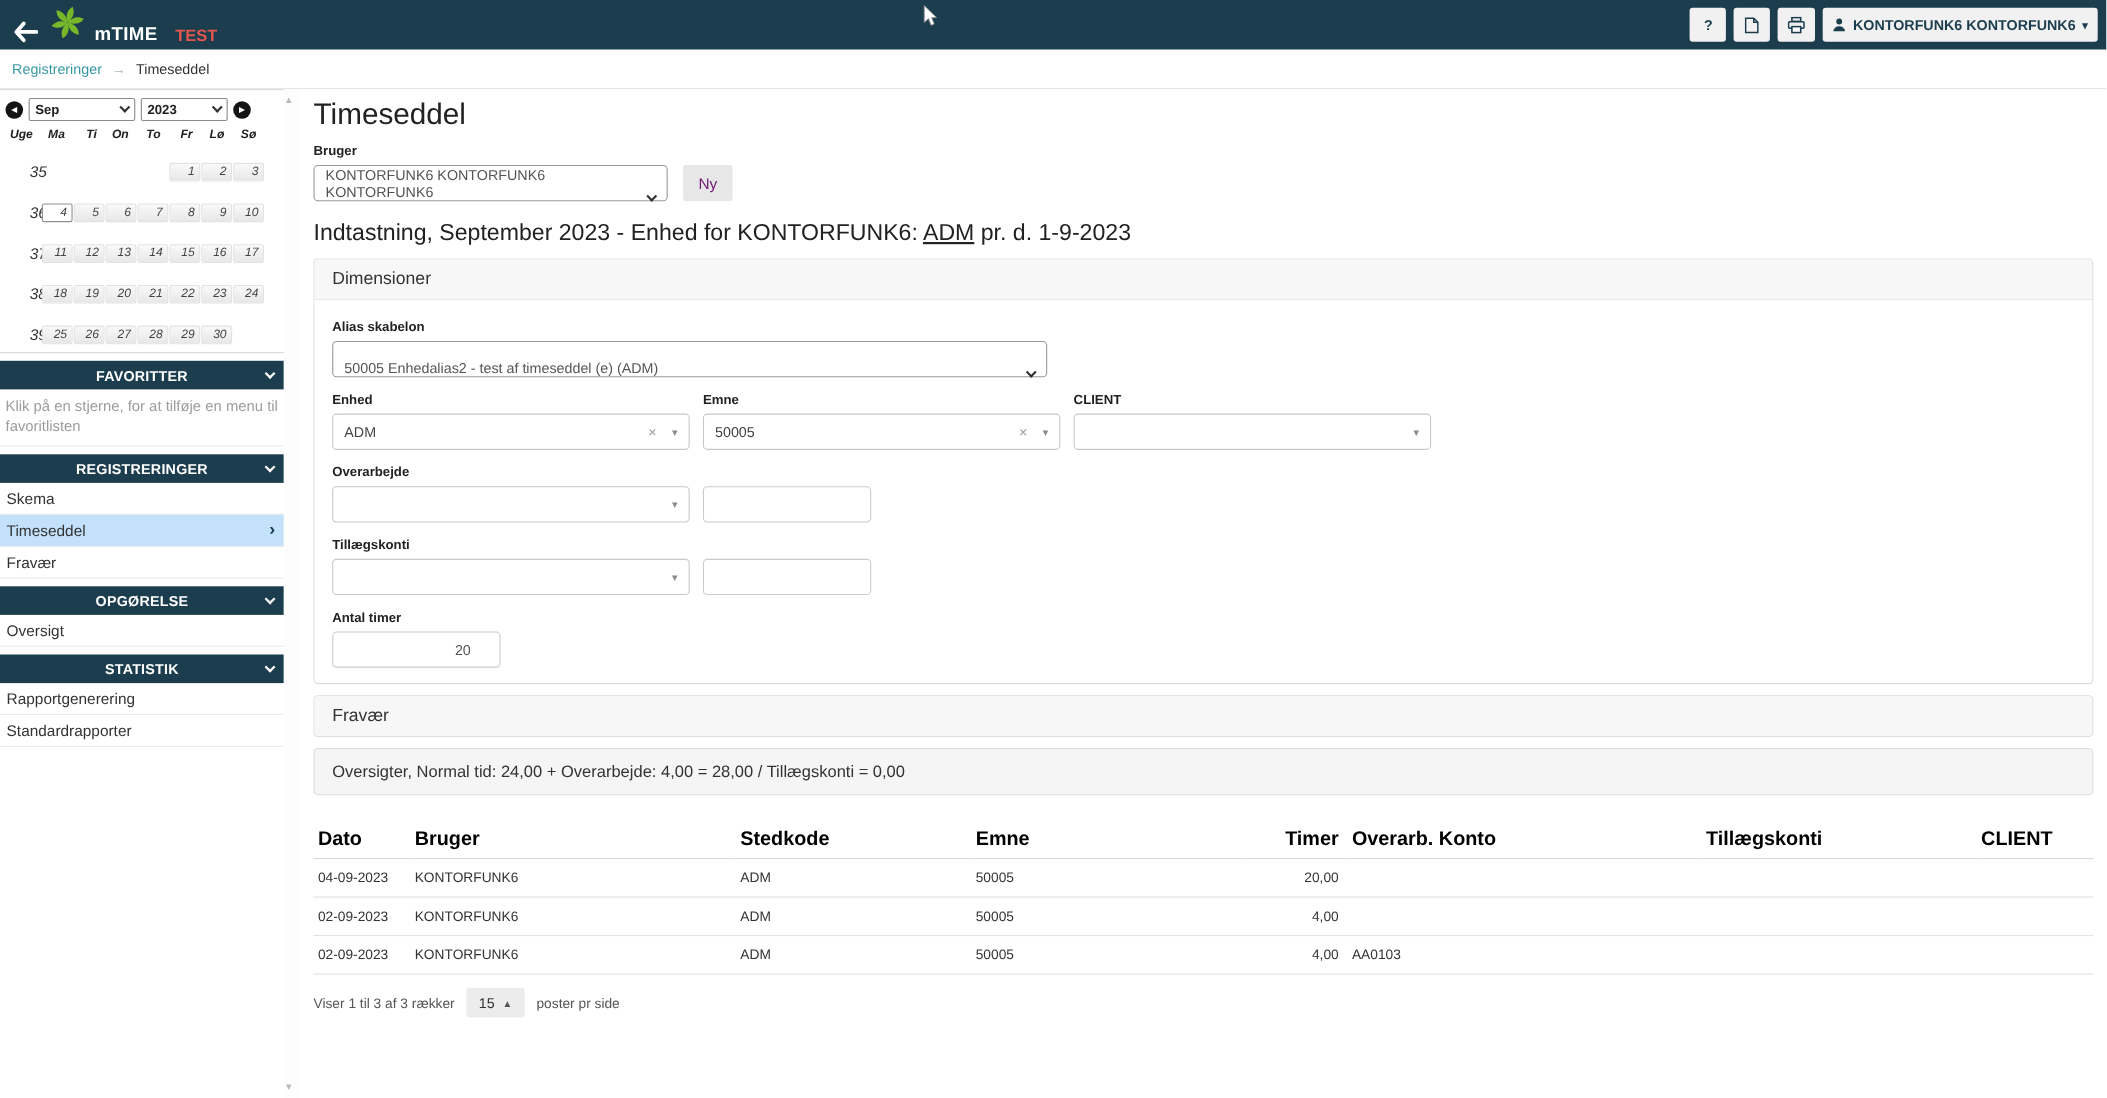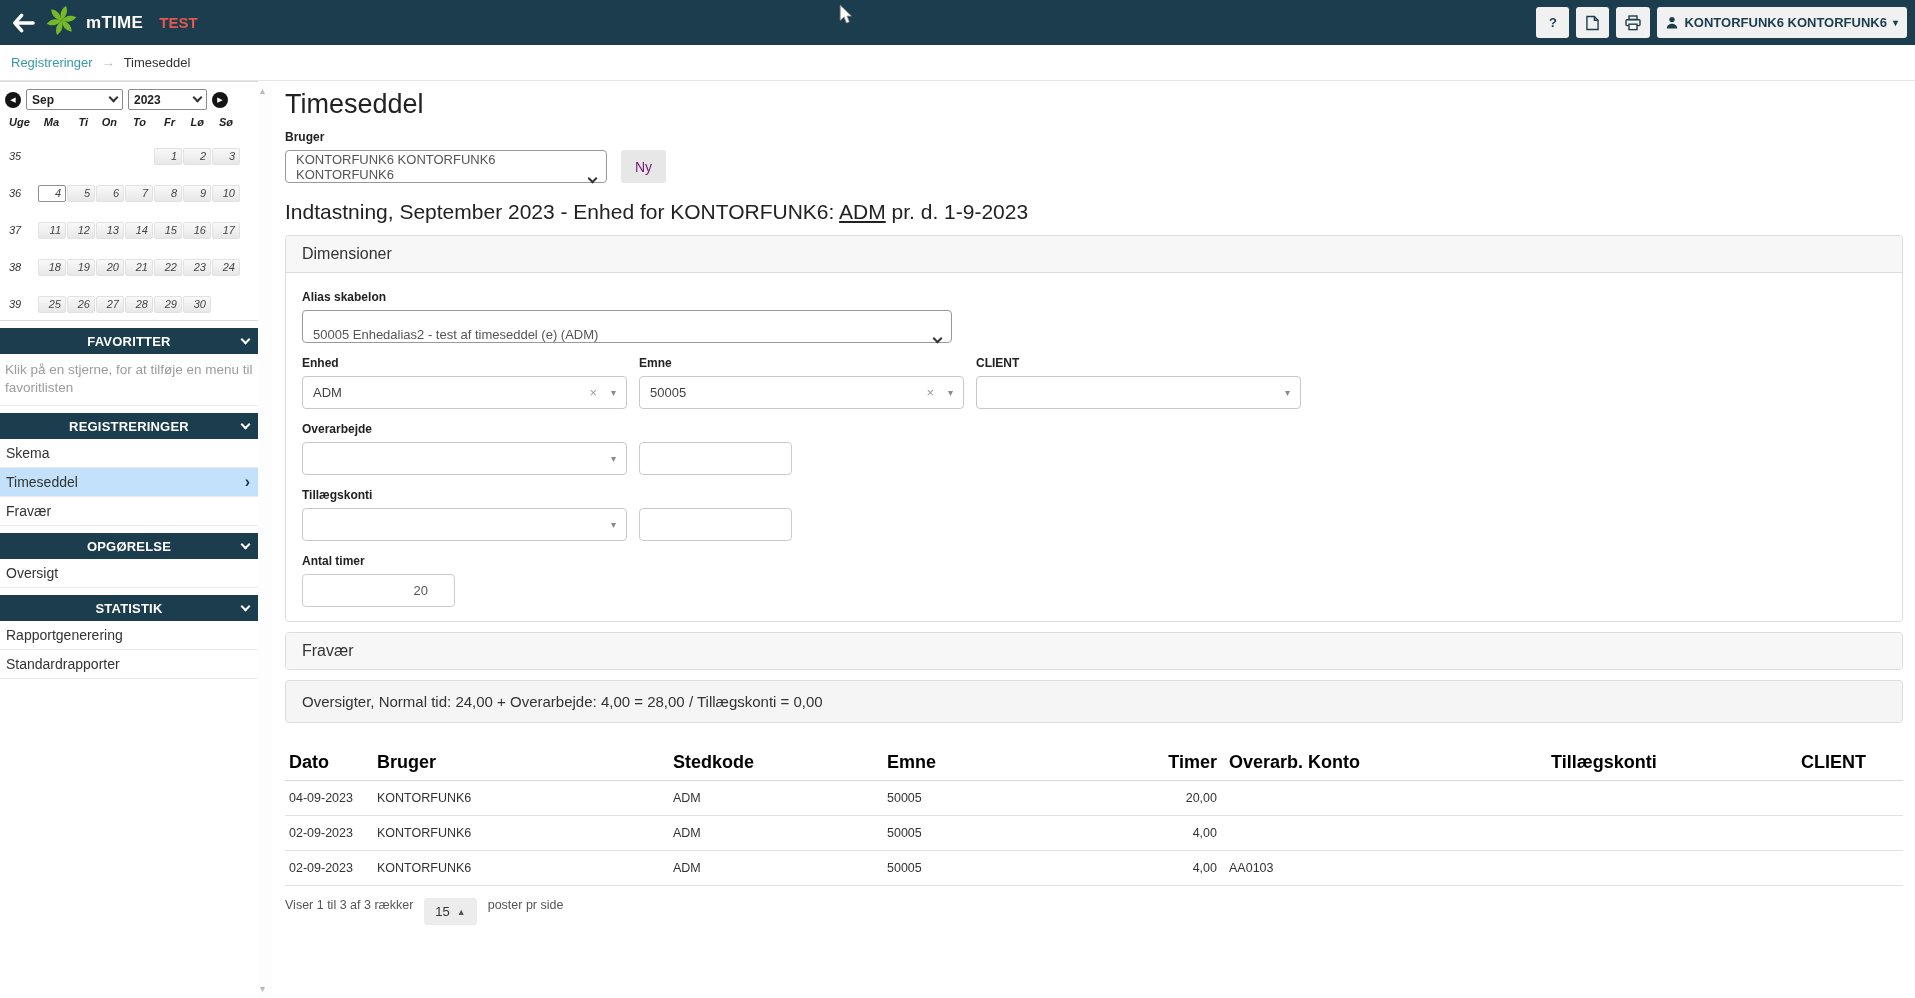--- a/index.html
+++ b/index.html
@@ -2,21 +2,21 @@
 <html><head>
 <meta charset="utf-8">
 <style>
   * { margin:0; padding:0; box-sizing:border-box; }
   html,body { width:1915px; height:998px; overflow:hidden; background:#fff;
     font-family:"Liberation Sans", sans-serif; color:#333; }
 
   
   .navbar { height:45px; background:#1c3d4e; display:flex; align-items:center;
     padding:0 10px; position:relative; }
-  .nav-left { display:flex; align-items:center; gap:9px; }
+  .nav-left { display:flex; align-items:flex-end; gap:9px; }
   .back-btn { display:flex; align-items:center; cursor:pointer; padding:2px; }
   .brand { color:#fff; font-size:17px; font-weight:700; letter-spacing:.3px; }
   .brand-suffix { color:#e4564e; font-size:15px; font-weight:700; margin-left:7px; }
   .nav-right { position:absolute; right:8px; top:7px; display:flex; gap:7px; }
   .nav-btn { height:31px; min-width:33px; background:#f1f1f1; border:none; border-radius:3px;
     display:flex; align-items:center; justify-content:center; gap:6px; padding:0 9px;
     font-family:inherit; font-size:13px; font-weight:700; color:#1c3d4e; cursor:pointer; }
   .user-caret { font-size:10px; color:#1c3d4e; }
   .mouse-cursor { position:absolute; left:838px; top:4px; pointer-events:none; }
 
@@ -42,21 +42,21 @@
     font-size:7px; display:flex; align-items:center; justify-content:center; cursor:pointer; flex:none; }
   .cal-select { height:21px; border:1px solid #8a8a8a; border-radius:2px; background:#fff;
     display:flex; align-items:center; justify-content:space-between; padding:0 5px;
     font-size:12px; font-weight:700; color:#222; cursor:pointer; }
   .cal-select.month { width:97px; } .cal-select.year { width:79px; }
   .chev { width:7px; height:7px; border-right:2px solid #333; border-bottom:2px solid #333;
     transform:rotate(45deg); margin-top:-4px; flex:none; }
   .cal-grid { display:grid; grid-template-columns:31px repeat(7,28px); gap:20px 1px; padding-left:3px;font-style:italic; }
   .cal-h { font-size:11px; font-weight:700; color:#222; text-align:right; padding-right:7px; }
   .cal-h.cal-ugecol { text-align:left; padding-left:3px; }
-  .cal-wk { font-size:11px; color:#333; padding-left:3px; line-height:17px; }
+  .cal-wk { font-size:14px; color:#333; padding-left:3px; line-height:17px;margin-left:18px; }
   .cal-day { height:17px; background:linear-gradient(#f9f9f9,#e7e7e7); border:1px solid #e2e2e2;
     border-radius:2px; font-size:11px; color:#444; text-align:right; padding:1px 4px 0 0; cursor:pointer; }
   .cal-day.sel { background:#fff; border:1px solid #8f8f8f; }
   .cal-blank { height:17px; }
 
   
   .side-header { margin-top:7px; height:26px; background:#1c3d4e; color:#fff; position:relative;
     display:flex; align-items:center; justify-content:center; cursor:pointer; }
   .side-title { font-size:13px; font-weight:700; letter-spacing:.2px; }
   .chev-down { position:absolute; right:9px; top:8px; width:7px; height:7px;
@@ -106,21 +106,21 @@
 
   .summary-bar { margin-top:10px; border:1px solid #ddd; border-radius:4px; background:#f5f5f5;
     padding:12px 16px; font-size:15px; color:#333; }
 
   table.entries { width:100%; border-collapse:collapse; margin-top:22px; }
   table.entries th { text-align:left; font-size:18px; color:#000000; padding:7px 4px;
     border-bottom:1px solid #d8d8d8; }
   table.entries td { font-size:12.5px; color:#333; padding:10px 4px; border-bottom:1px solid #e2e2e2; }
   .col-right { text-align:right !important; padding-right:8px !important; }
 
-  .pagination { display:flex; gap:11px; margin-top:12px; font-size:12.5px; color:#555; }
+  .pagination { display:flex; align-items:center; gap:11px; margin-top:12px; font-size:12.5px; color:#555; }
   .page-size-btn { background:#ececec; border:none; border-radius:3px; padding:6px 11px;
     font-family:inherit; font-size:13px; color:#333; display:flex; align-items:center; gap:7px; cursor:pointer; }
   .page-size-btn .up { font-size:9px; color:#555; }
 </style>
 </head>
 <body>
 
 <div class="navbar">
   <div class="nav-left">
     <span class="back-btn">

